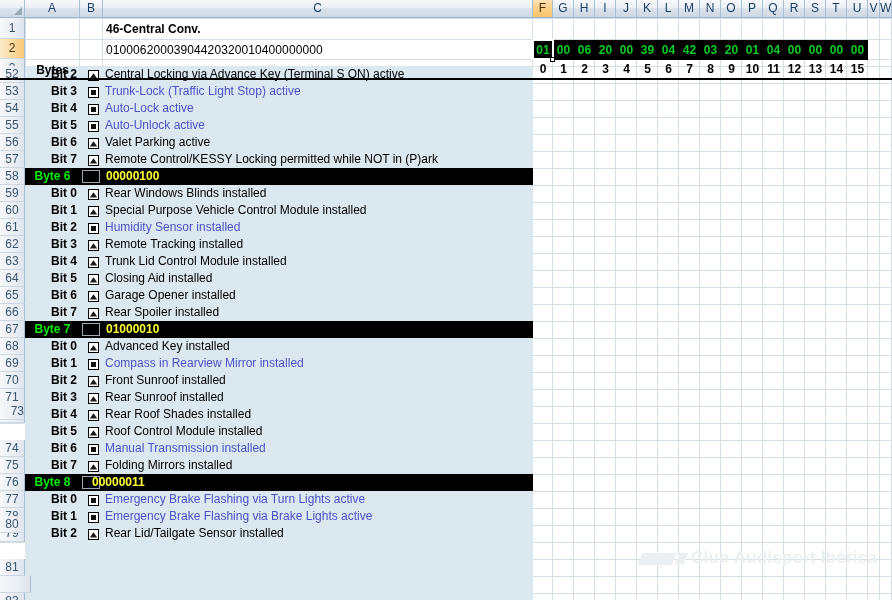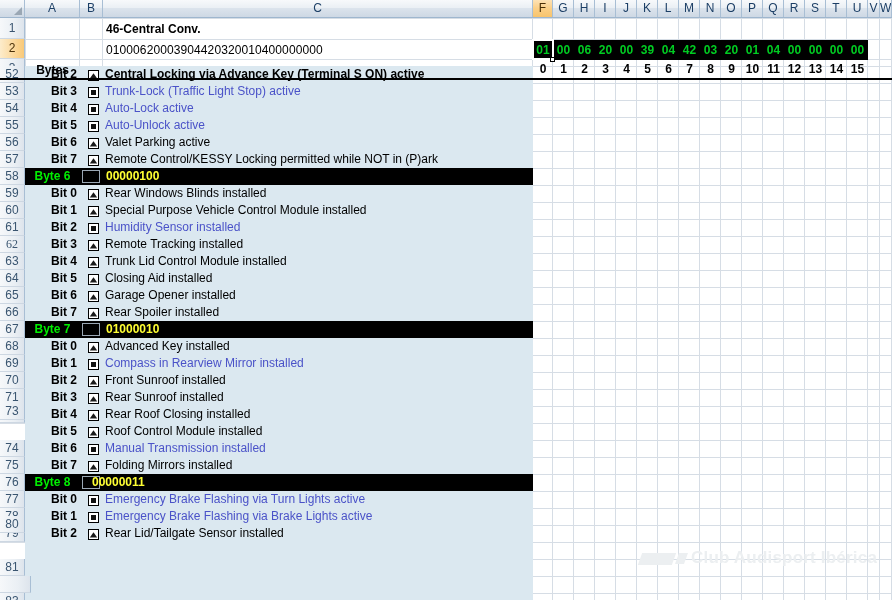--- a/index.html
+++ b/index.html
@@ -369,50 +369,50 @@
       <div class="rowhead" style="top: 66px; height: 17px; line-height: 16px;">52</div>
       <div class="rowhead" style="top: 83px; height: 17px; line-height: 16px;">53</div>
       <div class="rowhead" style="top: 100px; height: 17px; line-height: 16px;">54</div>
       <div class="rowhead" style="top: 117px; height: 17px; line-height: 16px;">55</div>
       <div class="rowhead" style="top: 134px; height: 17px; line-height: 16px;">56</div>
       <div class="rowhead" style="top: 151px; height: 17px; line-height: 16px;">57</div>
       <div class="rowhead" style="top: 168px; height: 17px; line-height: 16px;">58</div>
       <div class="rowhead" style="top: 185px; height: 17px; line-height: 16px;">59</div>
       <div class="rowhead" style="top: 202px; height: 17px; line-height: 16px;">60</div>
       <div class="rowhead" style="top: 219px; height: 17px; line-height: 16px;">61</div>
-      <div class="rowhead" style="top: 236px; height: 17px; line-height: 16px; font-family: Liberation Serif, serif;">62</div>
+      <div class="rowhead" style="top: 236px; height: 17px; line-height: 16px;">62</div>
       <div class="rowhead" style="top: 253px; height: 17px; line-height: 16px;">63</div>
       <div class="rowhead" style="top: 270px; height: 17px; line-height: 16px;">64</div>
       <div class="rowhead" style="top: 287px; height: 17px; line-height: 16px;">65</div>
       <div class="rowhead" style="top: 304px; height: 17px; line-height: 16px;">66</div>
       <div class="rowhead" style="top: 321px; height: 17px; line-height: 16px;">67</div>
       <div class="rowhead" style="top: 338px; height: 17px; line-height: 16px;">68</div>
       <div class="rowhead" style="top: 355px; height: 17px; line-height: 16px;">69</div>
       <div class="rowhead" style="top: 372px; height: 17px; line-height: 16px;">70</div>
       <div class="rowhead" style="top: 389px; height: 17px; line-height: 16px;">71</div>
       <div class="rowhead" style="top: 406px; height: 17px; line-height: 16px;">72</div>
-      <div class="rowhead" style="top: 403px; height: 17px; line-height: 16px;">73</div>
+      <div class="rowhead" style="top: 403px; height: 17px; line-height: 16px; text-align: right;">73</div>
       <div class="rowhead" style="top: 440px; height: 17px; line-height: 16px;">74</div>
       <div class="rowhead" style="top: 457px; height: 17px; line-height: 16px; text-align: center;">75</div>
       <div class="rowhead" style="top: 474px; height: 17px; line-height: 16px;">76</div>
       <div class="rowhead" style="top: 491px; height: 17px; line-height: 16px;">77</div>
       <div class="rowhead" style="top: 508px; height: 17px; line-height: 16px;">78</div>
       <div class="rowhead" style="top: 525px; height: 17px; line-height: 16px;">79</div>
       <div class="rowhead" style="top: 516px; height: 17px; line-height: 16px;">80</div>
       <div class="rowhead" style="top: 559px; height: 17px; line-height: 16px;">81</div>
       <div class="rowhead" style="top: 576px; height: 17px; line-height: 16px; padding-left: 30px;">82</div>
       <div class="rowhead" style="top: 593px; height: 17px; line-height: 16px;">83</div>
     </div>
   <div id="content-layer">
       <div class="bit-label" style="left: 25px; top: 66px; width: 52px;">Bit 2</div>
       <div class="bit-box" style="left: 85px; top: 66px;"><svg width="11" height="11" viewBox="0 0 11 11" class="chk">
           <rect x="0.5" y="0.5" width="10" height="10" fill="#ffffff" stroke="#000000" stroke-width="1"></rect>
           <path d="M1.8 8.4 L5.5 3.3 L9.2 8.4 Z" fill="#1a1a1a"></path>
         </svg></div>
-      <div class="bit-text" style="left: 105px; top: 66px; font-weight: bold;">Central Locking via Advance Key (Terminal S ON) active</div>
+      <div class="bit-text" style="left: 105px; top: 66px;">Central Locking via Advance Key (Terminal S ON) active</div>
       <div class="bit-label" style="left: 25px; top: 83px; width: 52px;">Bit 3</div>
       <div class="bit-box" style="left: 85px; top: 83px;"><svg width="11" height="11" viewBox="0 0 11 11" class="chk">
           <rect x="0.5" y="0.5" width="10" height="10" fill="#ffffff" stroke="#000000" stroke-width="1"></rect>
           <rect x="3" y="3" width="5" height="5" fill="#111111"></rect>
         </svg></div>
       <div class="bit-text blue" style="left: 105px; top: 83px;">Trunk-Lock (Traffic Light Stop) active</div>
       <div class="bit-label" style="left: 25px; top: 100px; width: 52px;">Bit 4</div>
       <div class="bit-box" style="left: 85px; top: 100px;"><svg width="11" height="11" viewBox="0 0 11 11" class="chk">
           <rect x="0.5" y="0.5" width="10" height="10" fill="#ffffff" stroke="#000000" stroke-width="1"></rect>
           <rect x="3" y="3" width="5" height="5" fill="#111111"></rect>
@@ -514,21 +514,21 @@
       <div class="bit-box" style="left: 85px; top: 389px;"><svg width="11" height="11" viewBox="0 0 11 11" class="chk">
           <rect x="0.5" y="0.5" width="10" height="10" fill="#ffffff" stroke="#000000" stroke-width="1"></rect>
           <path d="M1.8 8.4 L5.5 3.3 L9.2 8.4 Z" fill="#1a1a1a"></path>
         </svg></div>
       <div class="bit-text" style="left: 105px; top: 389px;">Rear Sunroof installed</div>
       <div class="bit-label" style="left: 25px; top: 406px; width: 52px;">Bit 4</div>
       <div class="bit-box" style="left: 85px; top: 406px;"><svg width="11" height="11" viewBox="0 0 11 11" class="chk">
           <rect x="0.5" y="0.5" width="10" height="10" fill="#ffffff" stroke="#000000" stroke-width="1"></rect>
           <path d="M1.8 8.4 L5.5 3.3 L9.2 8.4 Z" fill="#1a1a1a"></path>
         </svg></div>
-      <div class="bit-text" style="left: 105px; top: 406px;">Rear Roof Closing installed</div>
+      <div class="bit-text" style="left: 105px; top: 406px;">Rear Roof Shades installed</div>
       <div class="bit-label" style="left: 25px; top: 423px; width: 52px;">Bit 5</div>
       <div class="bit-box" style="left: 85px; top: 423px;"><svg width="11" height="11" viewBox="0 0 11 11" class="chk">
           <rect x="0.5" y="0.5" width="10" height="10" fill="#ffffff" stroke="#000000" stroke-width="1"></rect>
           <path d="M1.8 8.4 L5.5 3.3 L9.2 8.4 Z" fill="#1a1a1a"></path>
         </svg></div>
       <div class="bit-text" style="left: 105px; top: 423px;">Roof Control Module installed</div>
       <div class="bit-label" style="left: 25px; top: 440px; width: 52px;">Bit 6</div>
       <div class="bit-box" style="left: 85px; top: 440px;"><svg width="11" height="11" viewBox="0 0 11 11" class="chk">
           <rect x="0.5" y="0.5" width="10" height="10" fill="#ffffff" stroke="#000000" stroke-width="1"></rect>
           <rect x="3" y="3" width="5" height="5" fill="#111111"></rect>

